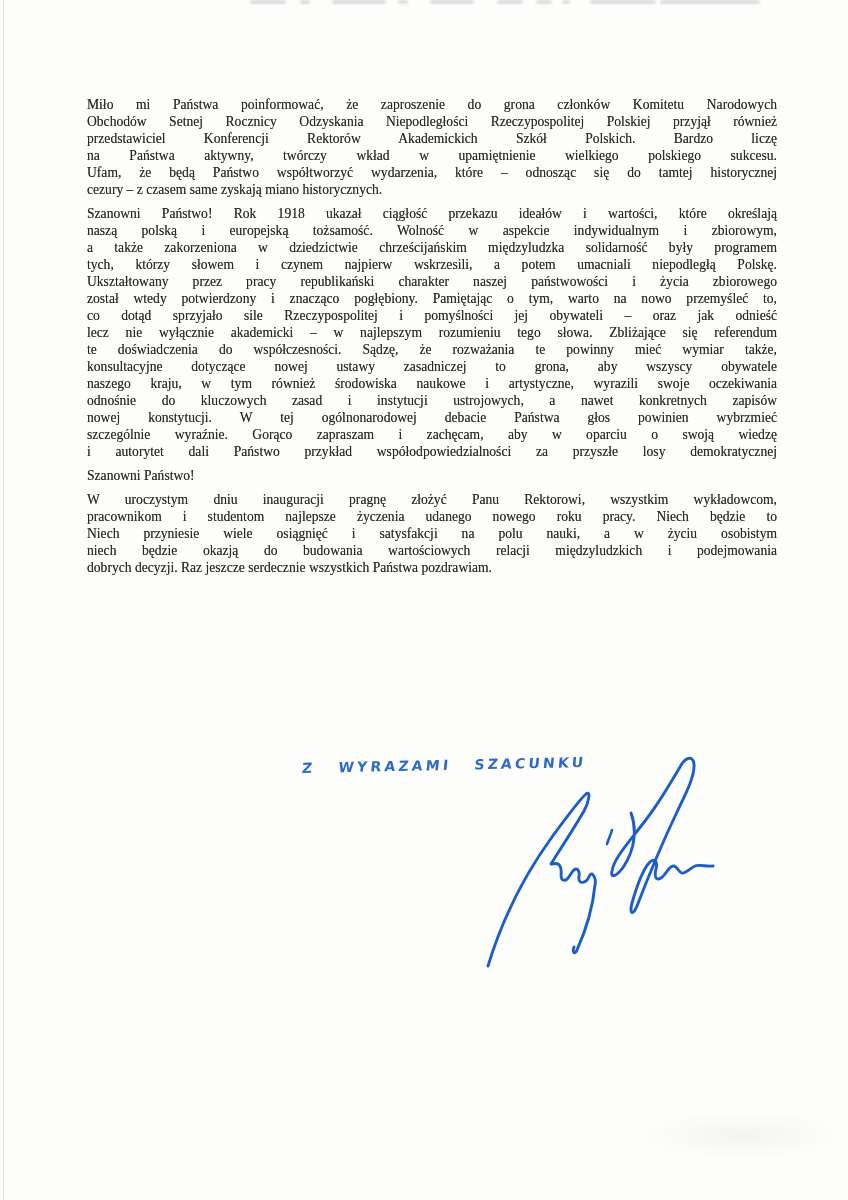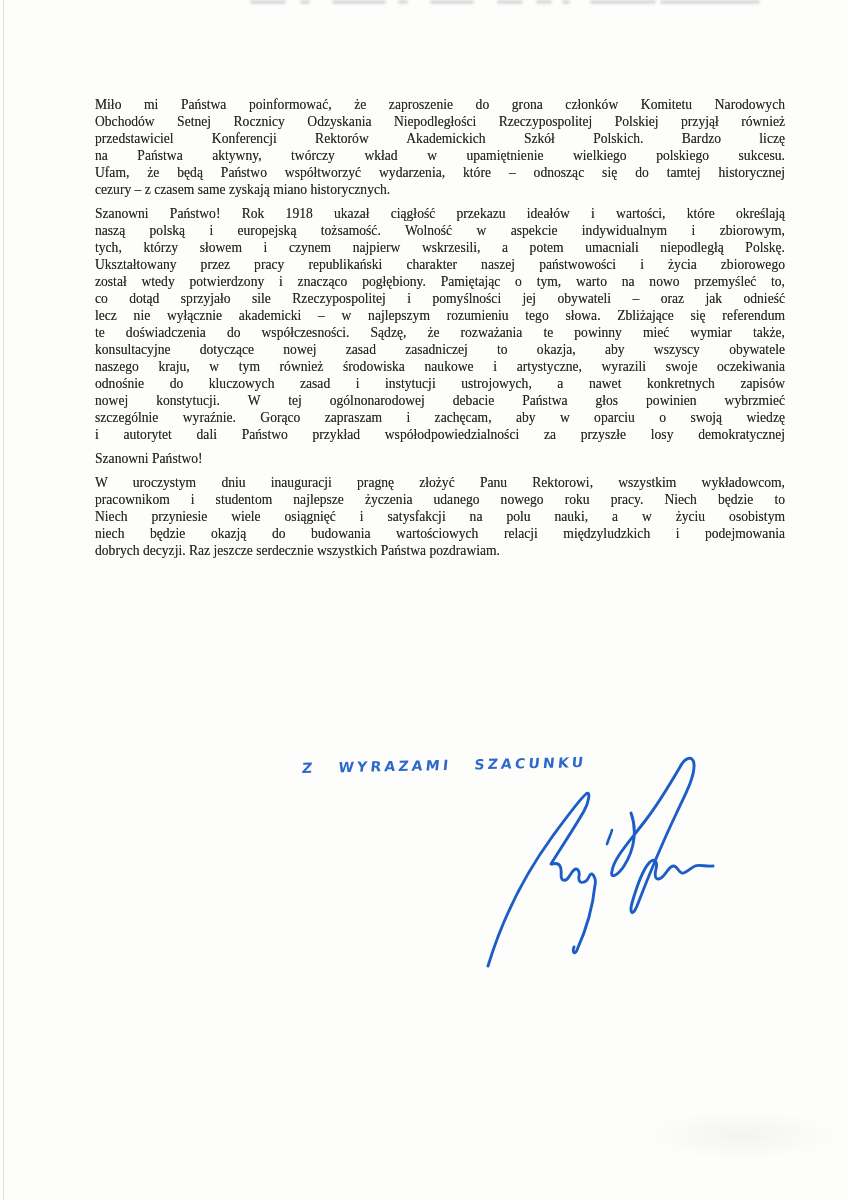--- a/index.html
+++ b/index.html
@@ -39,21 +39,21 @@
   }
   .scan-smudge {
     position: absolute;
     left: 640px; top: 1110px;
     width: 205px; height: 50px;
     background: radial-gradient(ellipse at center, rgba(90,90,90,0.06), rgba(0,0,0,0) 70%);
   }
   
   .letter-body {
     position: absolute;
-    left: 95px;
+    left: 87px;
     top: 96px;
     width: 690px;
     color: var(--text-ink);
     font-size: 13.6px;
     line-height: 17px;
     text-shadow: 0 0 0.4px rgba(42,38,32,0.55);
   }
   .paragraph { margin-bottom: 7px; }
   .line {
     text-align: justify;
@@ -121,27 +121,28 @@
         <div class="line">Miło mi Państwa poinformować, że zaproszenie do grona członków Komitetu Narodowych</div>
         <div class="line">Obchodów Setnej Rocznicy Odzyskania Niepodległości Rzeczypospolitej Polskiej przyjął również</div>
         <div class="line">przedstawiciel Konferencji Rektorów Akademickich Szkół Polskich. Bardzo liczę</div>
         <div class="line">na Państwa aktywny, twórczy wkład w upamiętnienie wielkiego polskiego sukcesu.</div>
         <div class="line">Ufam, że będą Państwo współtworzyć wydarzenia, które – odnosząc się do tamtej historycznej</div>
         <div class="line last">cezury – z czasem same zyskają miano historycznych.</div>
       </div>
       <div class="paragraph">
         <div class="line">Szanowni Państwo! Rok 1918 ukazał ciągłość przekazu ideałów i wartości, które określają</div>
         <div class="line">naszą polską i europejską tożsamość. Wolność w aspekcie indywidualnym i zbiorowym,</div>
+        <div class="line">a także zakorzeniona w dziedzictwie chrześcijańskim międzyludzka solidarność były programem</div>
         <div class="line">tych, którzy słowem i czynem najpierw wskrzesili, a potem umacniali niepodległą Polskę.</div>
         <div class="line">Ukształtowany przez pracy republikański charakter naszej państwowości i życia zbiorowego</div>
         <div class="line">został wtedy potwierdzony i znacząco pogłębiony. Pamiętając o tym, warto na nowo przemyśleć to,</div>
         <div class="line">co dotąd sprzyjało sile Rzeczypospolitej i pomyślności jej obywateli – oraz jak odnieść</div>
         <div class="line">lecz nie wyłącznie akademicki – w najlepszym rozumieniu tego słowa. Zbliżające się referendum</div>
         <div class="line">te doświadczenia do współczesności. Sądzę, że rozważania te powinny mieć wymiar także,</div>
-        <div class="line">konsultacyjne dotyczące nowej zasad zasadniczej to okazja, aby wszyscy obywatele</div>
+        <div class="line">konsultacyjne dotyczące nowej ustawy zasadniczej to grona, aby wszyscy obywatele</div>
         <div class="line">naszego kraju, w tym również środowiska naukowe i artystyczne, wyrazili swoje oczekiwania</div>
         <div class="line">odnośnie do kluczowych zasad i instytucji ustrojowych, a nawet konkretnych zapisów</div>
         <div class="line">nowej konstytucji. W tej ogólnonarodowej debacie Państwa głos powinien wybrzmieć</div>
         <div class="line">szczególnie wyraźnie. Gorąco zapraszam i zachęcam, aby w oparciu o swoją wiedzę</div>
         <div class="line">i autorytet dali Państwo przykład współodpowiedzialności za przyszłe losy demokratycznej</div>
       </div>
       <div class="paragraph">
         <div class="line last">Szanowni Państwo!</div>
       </div>
       <div class="paragraph">

